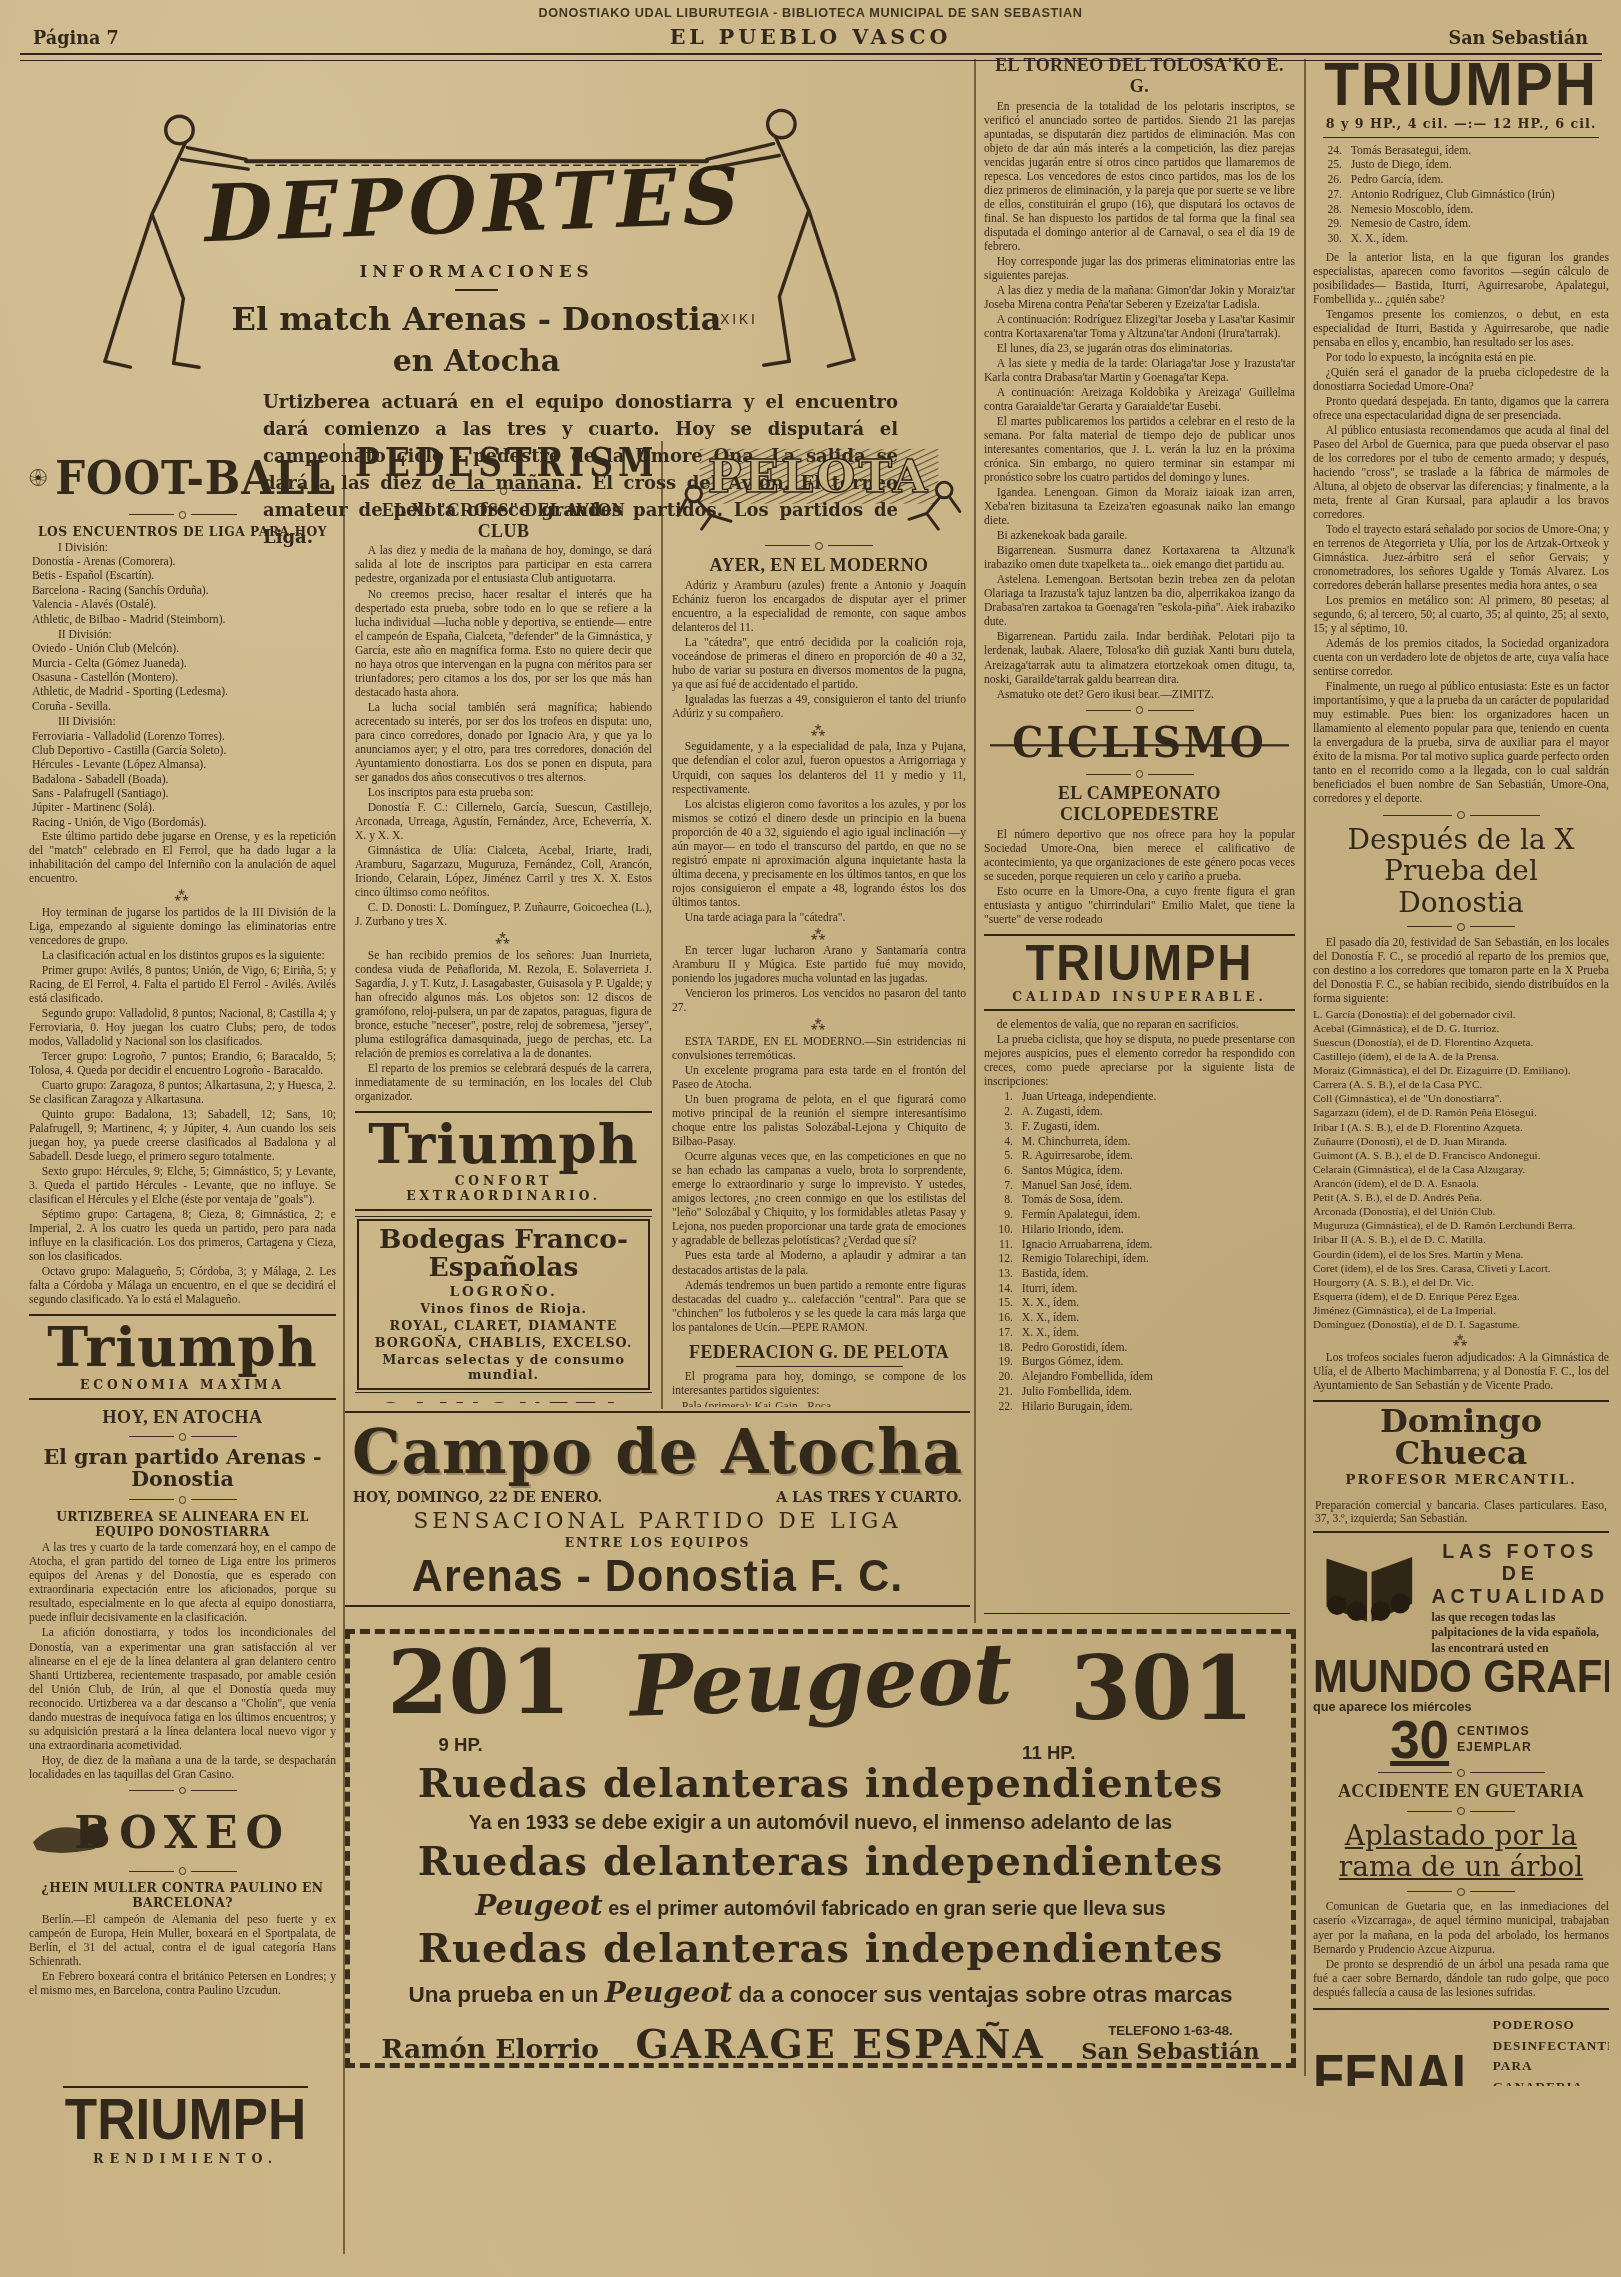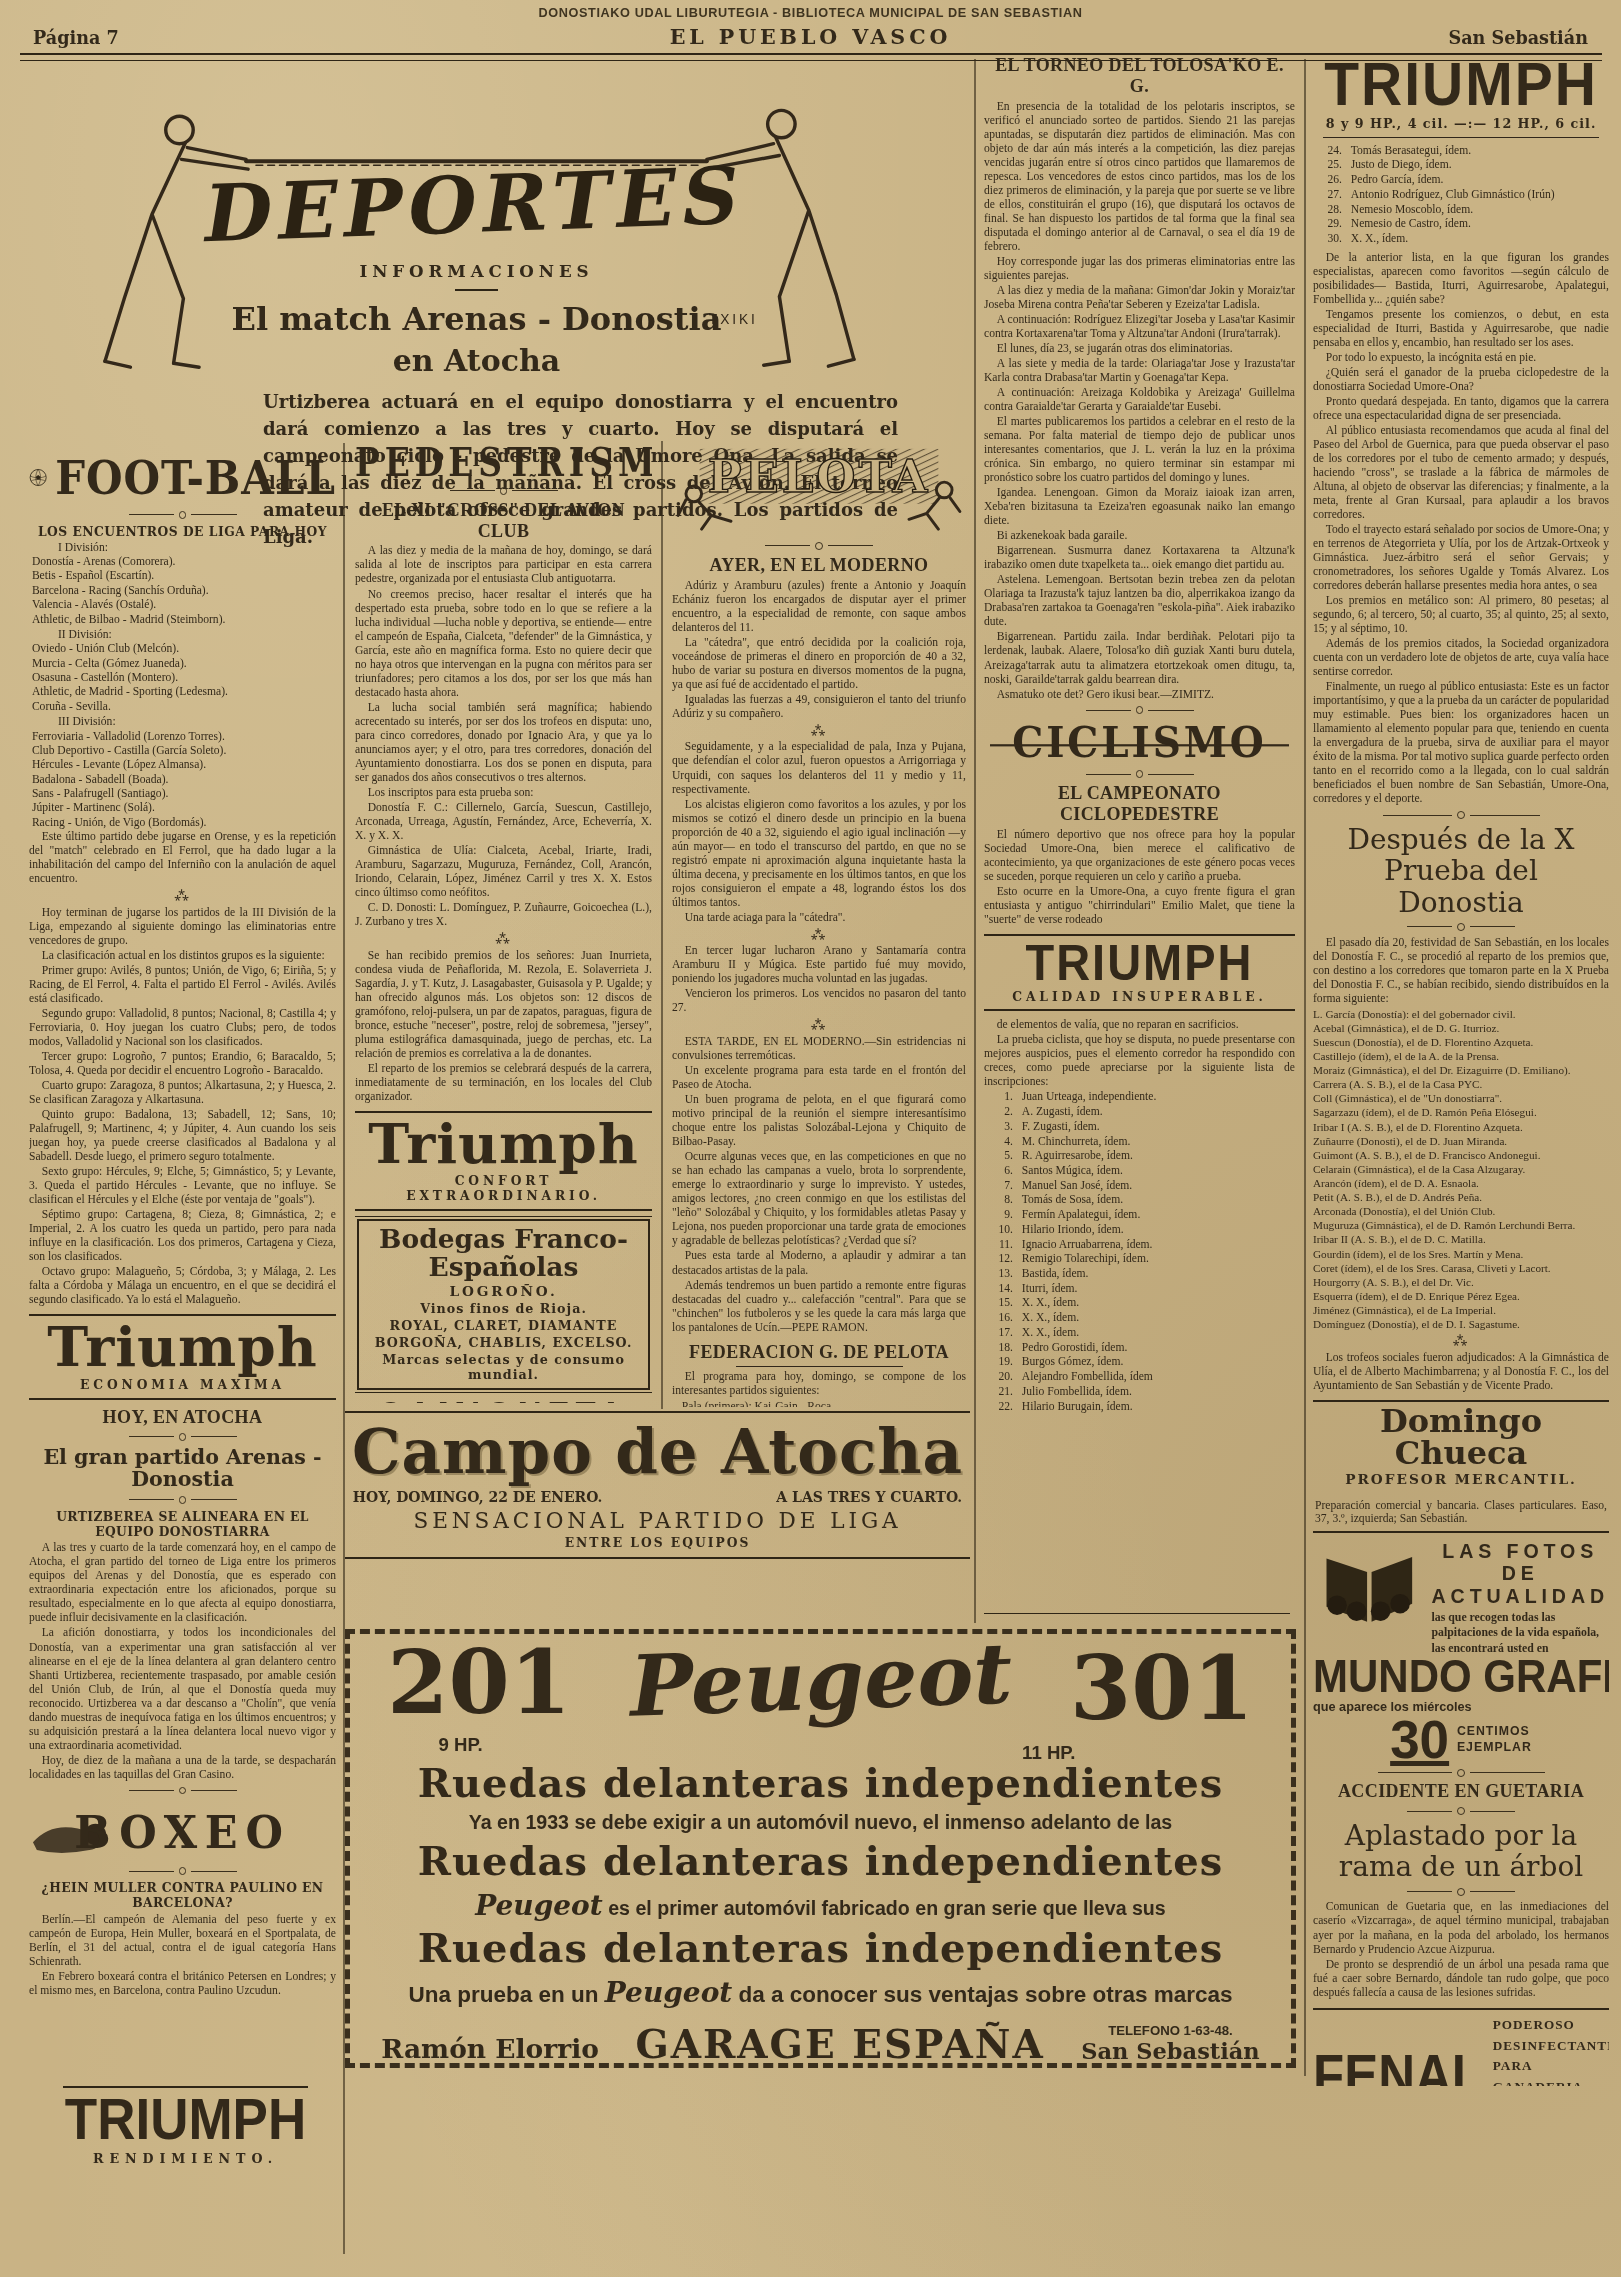--- a/index.html
+++ b/index.html
@@ -97,38 +97,38 @@
   .mun-top{display:flex;gap:5.9px;margin-top:3.9px;}
   .mun-right{flex:1;text-align:center;}
   .mun-fotos{font:bold 19.6px "Liberation Sans",sans-serif;letter-spacing:4.9px;line-height:1.15;}
   .mun-body{font:bold 11.8px "Liberation Serif",serif;margin-top:2.9px;text-align:left;line-height:1.3;}
   .mun-title{font:bold 42px "Liberation Sans",sans-serif;letter-spacing:0;transform:scaleY(1.08);white-space:nowrap;line-height:1;}
   .mun-sched{font:bold 12.7px "Liberation Sans",sans-serif;margin-top:2px;}
   .mun-price{display:flex;justify-content:center;align-items:center;gap:7.8px;margin-top:2px;}
   .mun-num{font:bold 53px "Liberation Sans",sans-serif;line-height:.9;text-decoration:underline;}
   .mun-units{font:bold 12.3px "Liberation Sans",sans-serif;letter-spacing:1px;text-align:left;line-height:1.3;}
 
-  .acc-h{font:28px "DejaVu Serif",serif;text-align:center;line-height:1.12;margin:2.9px 3.9px;}
+  .acc-h{font:28px "DejaVu Serif",serif;text-align:center;line-height:1.12;margin:2.9px 3.9px;text-decoration:underline;}
 
   
   .fen{border-top:2.5px solid #2e2516;border-bottom:2px solid #2e2516;display:flex;gap:9.8px;align-items:center;padding:4.9px 0 6.9px;margin-top:8.8px;}
   .fen-name{font:bold 51px "Liberation Sans",sans-serif;line-height:.95;transform:scaleY(1.12);}
   .fen-text{flex:1;font:bold 13.2px "Liberation Serif",serif;letter-spacing:1px;line-height:1.55;text-align:justify;}
 
   
   .dep{position:absolute;left:54px;top:67px;width:845px;height:320px;}
   .dep svg{position:absolute;left:0;top:0;}
   .dep-inf{position:absolute;top:194px;left:0;right:0;text-align:center;font:bold 16.7px "DejaVu Serif",serif;letter-spacing:4.9px;}
   .dep-infrule{position:absolute;top:222px;left:47.5%;width:43px;border-top:2.5px solid #2e2516;}
   .dep-h1{position:absolute;top:233px;left:0;right:0;text-align:center;font:bold 32px "DejaVu Serif",serif;}
   .dep-h2{position:absolute;top:276px;left:0;right:0;text-align:center;font:bold 30px "DejaVu Serif",serif;}
   .lede{position:absolute;left:263px;top:388px;width:635px;font:bold 18px "DejaVu Serif",serif;line-height:1.5;text-align:justify;}
 
   
-  .campo{position:absolute;left:345px;top:1411px;width:625px;height:148px;border-top:2.9px solid #2e2516;border-bottom:2px solid #2e2516;padding-top:7.8px;box-sizing:border-box;overflow:hidden;}
+  .campo{position:absolute;left:345px;top:1411px;width:625px;height:196px;border-top:2.9px solid #2e2516;border-bottom:2px solid #2e2516;padding-top:7.8px;box-sizing:border-box;overflow:hidden;}
   .campo-title{font:bold 61px "DejaVu Serif",serif;text-align:center;letter-spacing:1px;line-height:1;text-shadow:2px 2px 0 rgba(72,56,26,.35);}
   .campo-row{display:flex;justify-content:space-between;font:bold 14px "DejaVu Serif",serif;padding:0 7.8px;margin-top:6.9px;}
   .campo-l1{font:21.6px "DejaVu Serif",serif;letter-spacing:3.9px;text-align:center;margin-top:2.9px;}
   .campo-l2{font:bold 12.3px "DejaVu Serif",serif;text-align:center;letter-spacing:2px;margin-top:2px;}
   .campo-teams{font:bold 43px "Liberation Sans",sans-serif;text-align:center;letter-spacing:1px;margin-top:2px;transform:scaleY(1.02);}
 
   
   .pgt{position:absolute;left:345px;top:1629px;width:951px;height:439px;border:5.9px dashed #3a2f1d;box-sizing:border-box;padding:5.9px 23.5px 7.8px;overflow:hidden;}
   .pg-top{position:relative;height:120px;}
   .pg-201{position:absolute;left:13.7px;top:-2px;font:bold 88px "DejaVu Serif",serif;line-height:1;}

